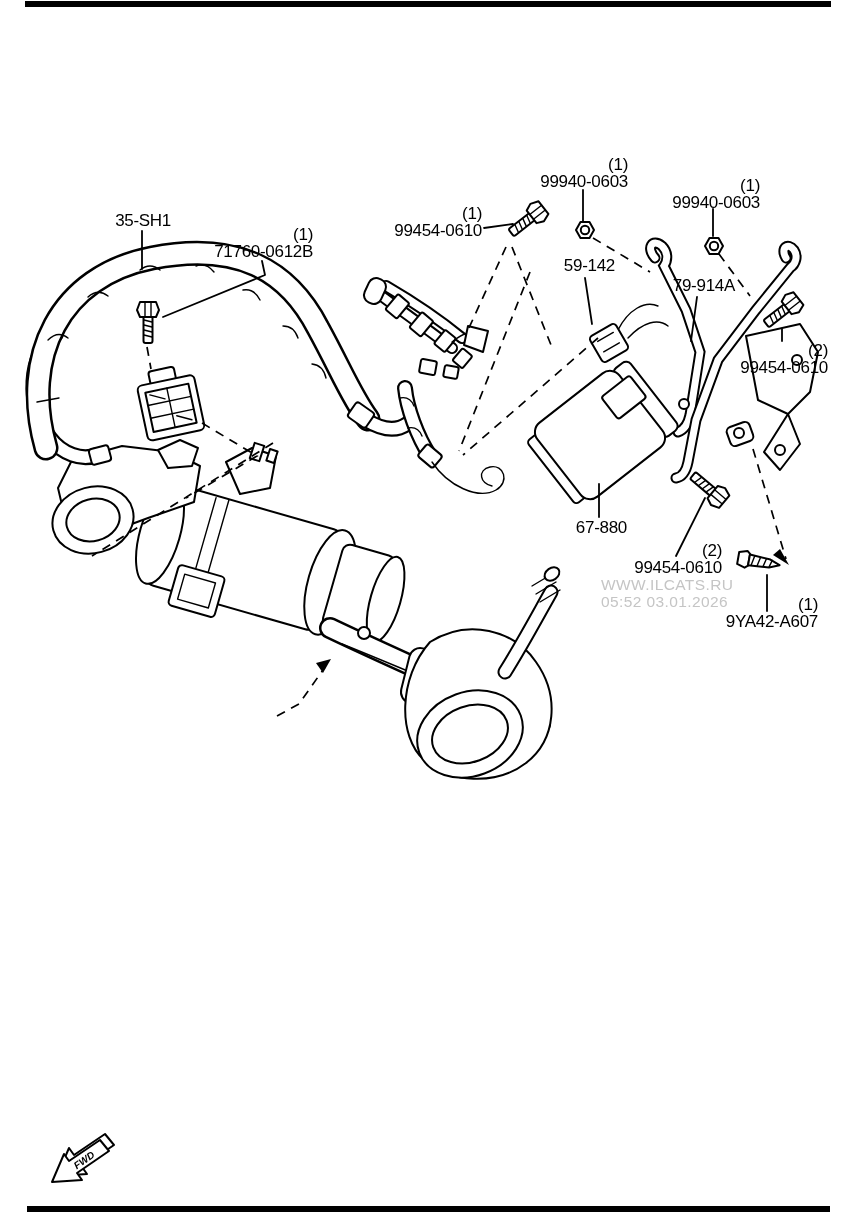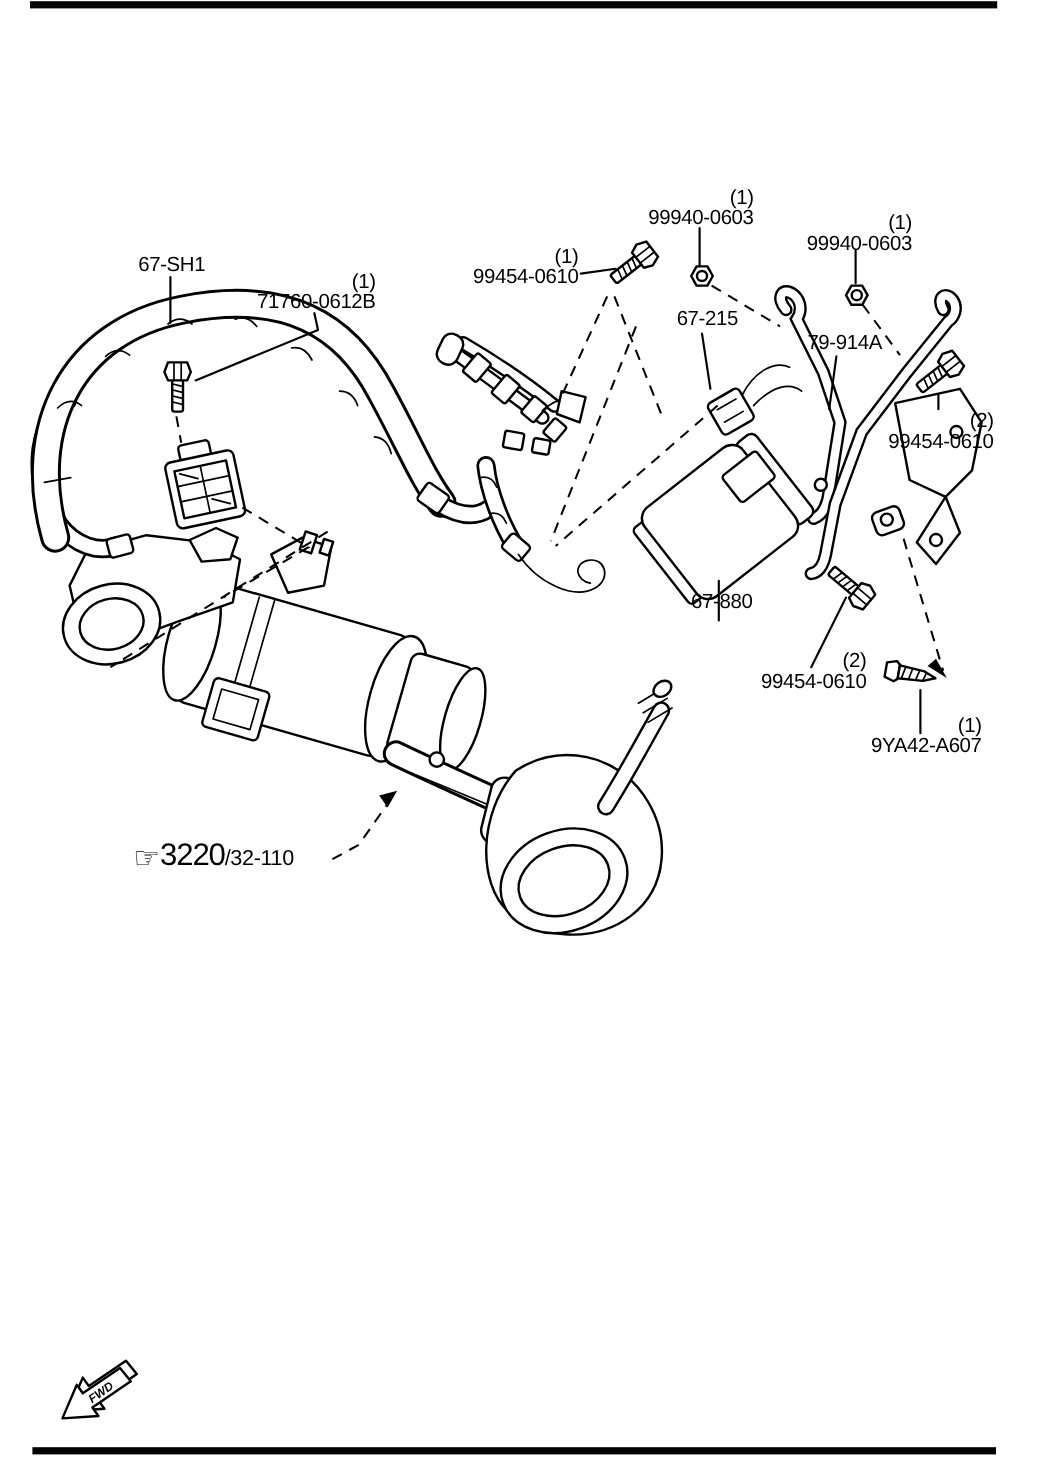--- a/index.html
+++ b/index.html
@@ -235,52 +235,53 @@
     </g>
 
     <g>
       <polygon class="w" points="57,1176 69,1148 74,1155 105,1134 114,1145 82,1167 87,1174"></polygon>
       <polygon class="w" points="52,1182 64,1154 69,1161 100,1140 109,1151 77,1173 82,1180"></polygon>
       <text x="86" y="1163" transform="rotate(-35 86 1163)" text-anchor="middle" style="font:italic bold 10px 'Liberation Sans',sans-serif;">FWD</text>
     </g>
   </svg>
 
   <div class="part-label" style="right:693px;top:212px">
-    <span class="num">67-SH1</span>
+    <span class="num">35-SH1</span>
   </div>
   <div class="part-label" style="right:551px;top:226px">
     <span class="qty">(1)</span><span class="num">71760-0612B</span>
   </div>
   <div class="part-label" style="right:382px;top:205px">
     <span class="qty">(1)</span><span class="num">99454-0610</span>
   </div>
   <div class="part-label" style="right:236px;top:156px">
     <span class="qty">(1)</span><span class="num">99940-0603</span>
   </div>
   <div class="part-label" style="right:104px;top:177px">
     <span class="qty">(1)</span><span class="num">99940-0603</span>
   </div>
   <div class="part-label" style="right:249px;top:257px">
-    <span class="num">67-215</span>
+    <span class="num">59-142</span>
   </div>
   <div class="part-label" style="right:129px;top:277px">
     <span class="num">79-914A</span>
   </div>
   <div class="part-label" style="right:36px;top:342px">
     <span class="qty">(2)</span><span class="num">99454-0610</span>
   </div>
-  <div class="part-label" style="right:237px;top:493px">
+  <div class="part-label" style="right:237px;top:519px">
     <span class="num">67-880</span>
   </div>
   <div class="part-label" style="right:142px;top:542px">
     <span class="qty">(2)</span><span class="num">99454-0610</span>
   </div>
   <div class="part-label" style="right:46px;top:596px">
     <span class="qty">(1)</span><span class="num">9YA42-A607</span>
   </div>
 
-  <div class="ref-callout">
-    <span class="hand">☞</span><span class="grp">3220</span><span class="sub">/32-110</span>
-  </div>
-
+
+  <div class="watermark">
+    <div>WWW.ILCATS.RU</div>
+    <div>05:52 03.01.2026</div>
+  </div>
 
   <div class="bar bottom"></div>
 </div>
 
 </body></html>

